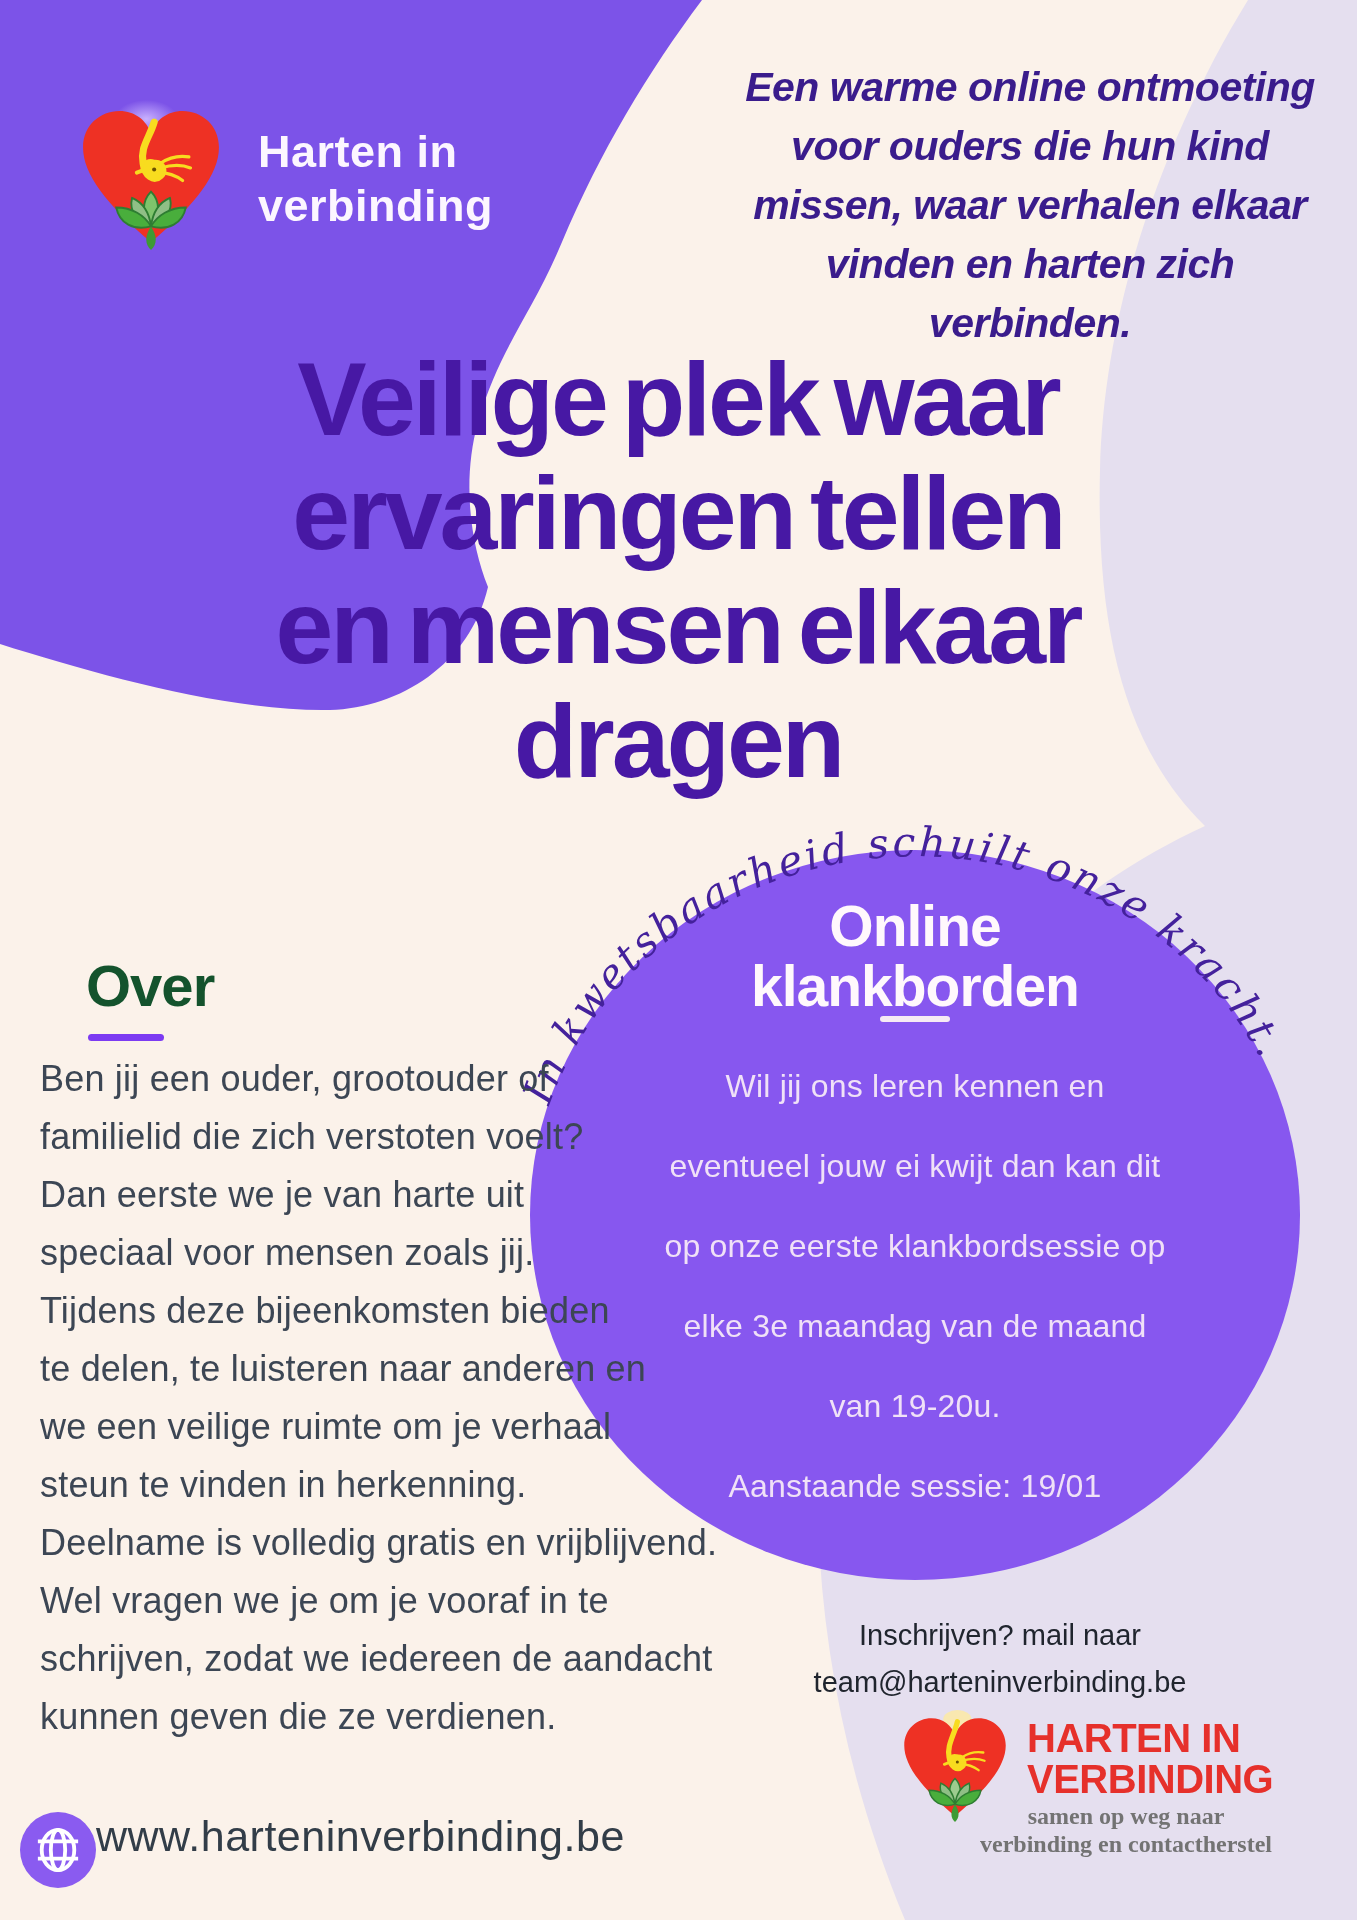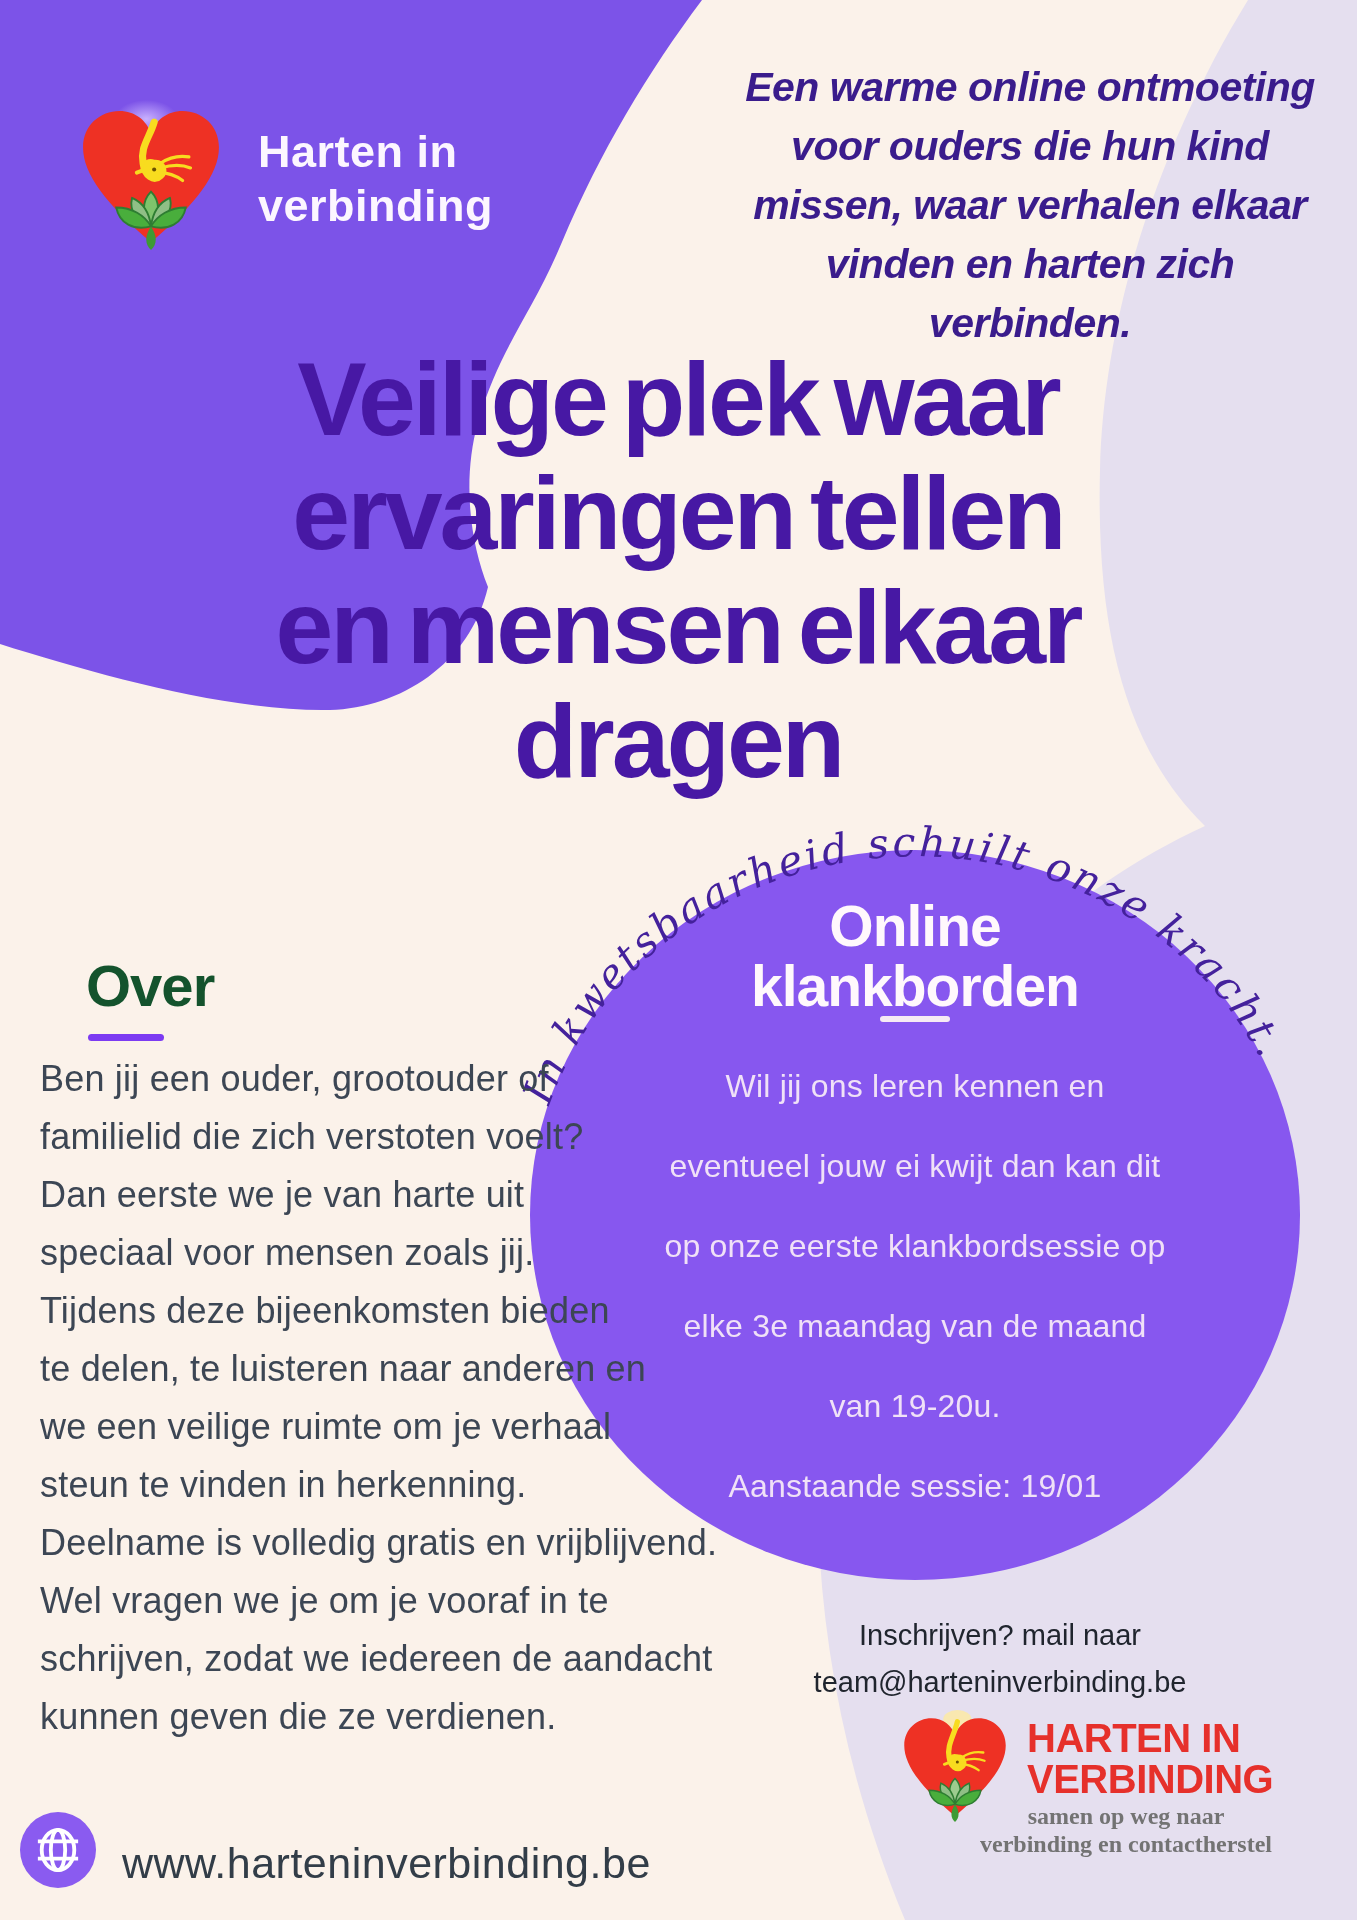--- a/index.html
+++ b/index.html
@@ -39,21 +39,21 @@
           color:#20252E;font-size:29px;line-height:47px;}
 
   
   .footer-logo{position:absolute;left:895px;top:1706px;width:430px;}
   .footer-heart{position:absolute;left:0;top:4px;width:120px;height:118px;}
   .footer-title{position:absolute;left:132px;top:12px;color:#E6302B;font-size:40px;line-height:41px;font-weight:800;letter-spacing:-.5px;}
   .footer-tagline{position:absolute;left:16px;top:96px;width:430px;text-align:center;
                   color:#737373;font-family:"Liberation Serif",serif;font-size:24px;line-height:28px;font-weight:600;}
 
   
-  .website{position:absolute;left:20px;top:1812px;display:flex;align-items:flex-end;gap:26px;}
+  .website{position:absolute;left:20px;top:1812px;display:flex;align-items:flex-start;}
   .globe-badge{width:76px;height:76px;border-radius:50%;background:#8A5BF0;display:flex;align-items:center;justify-content:center;}
   .website-url{color:#323D48;font-size:43px;letter-spacing:.5px;}
 </style>
 </head>
 <body>
 
 <div class="poster">
 
   <svg class="shape-layer" viewBox="0 0 1357 1920" aria-hidden="true">
 

